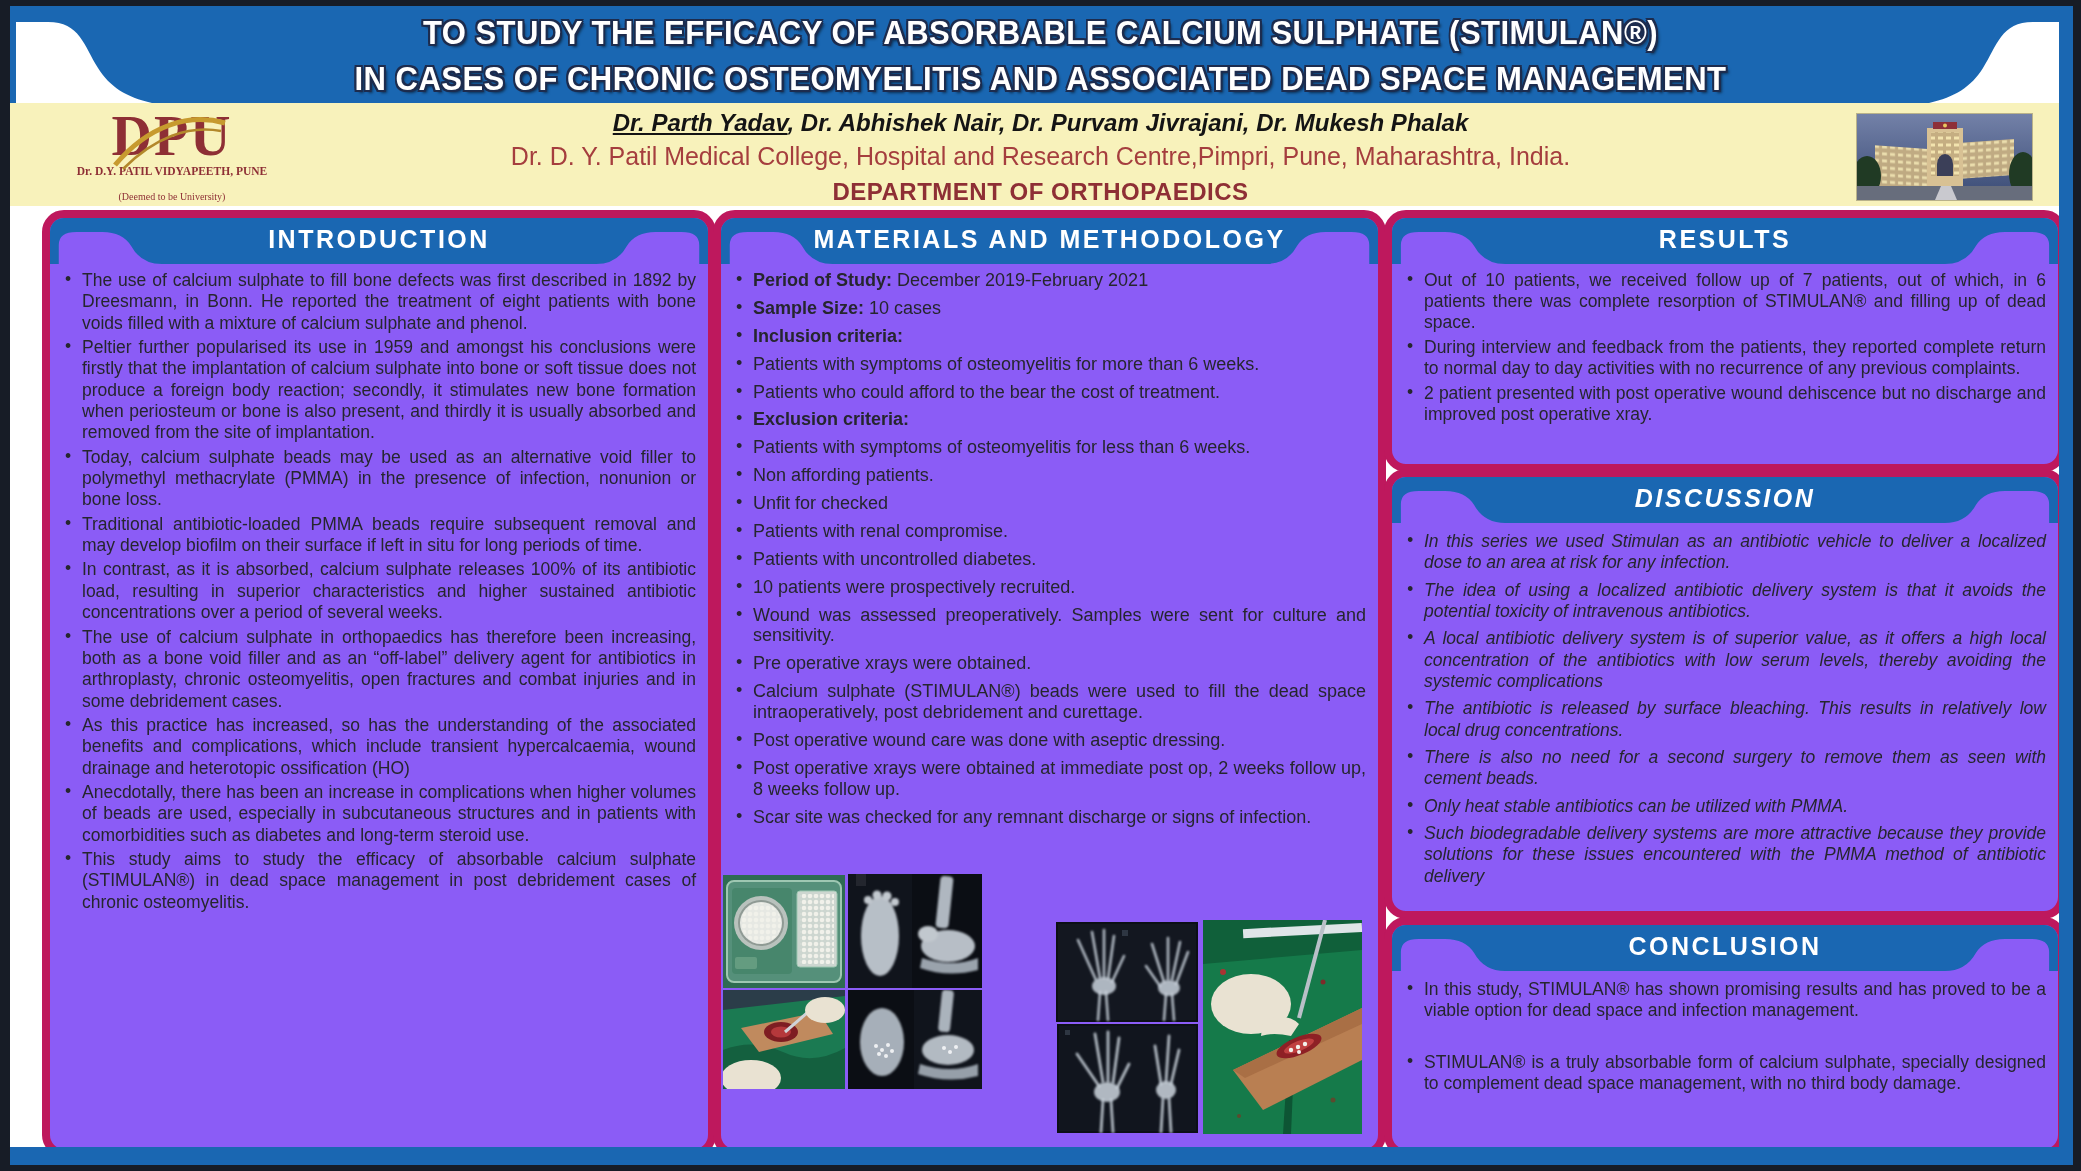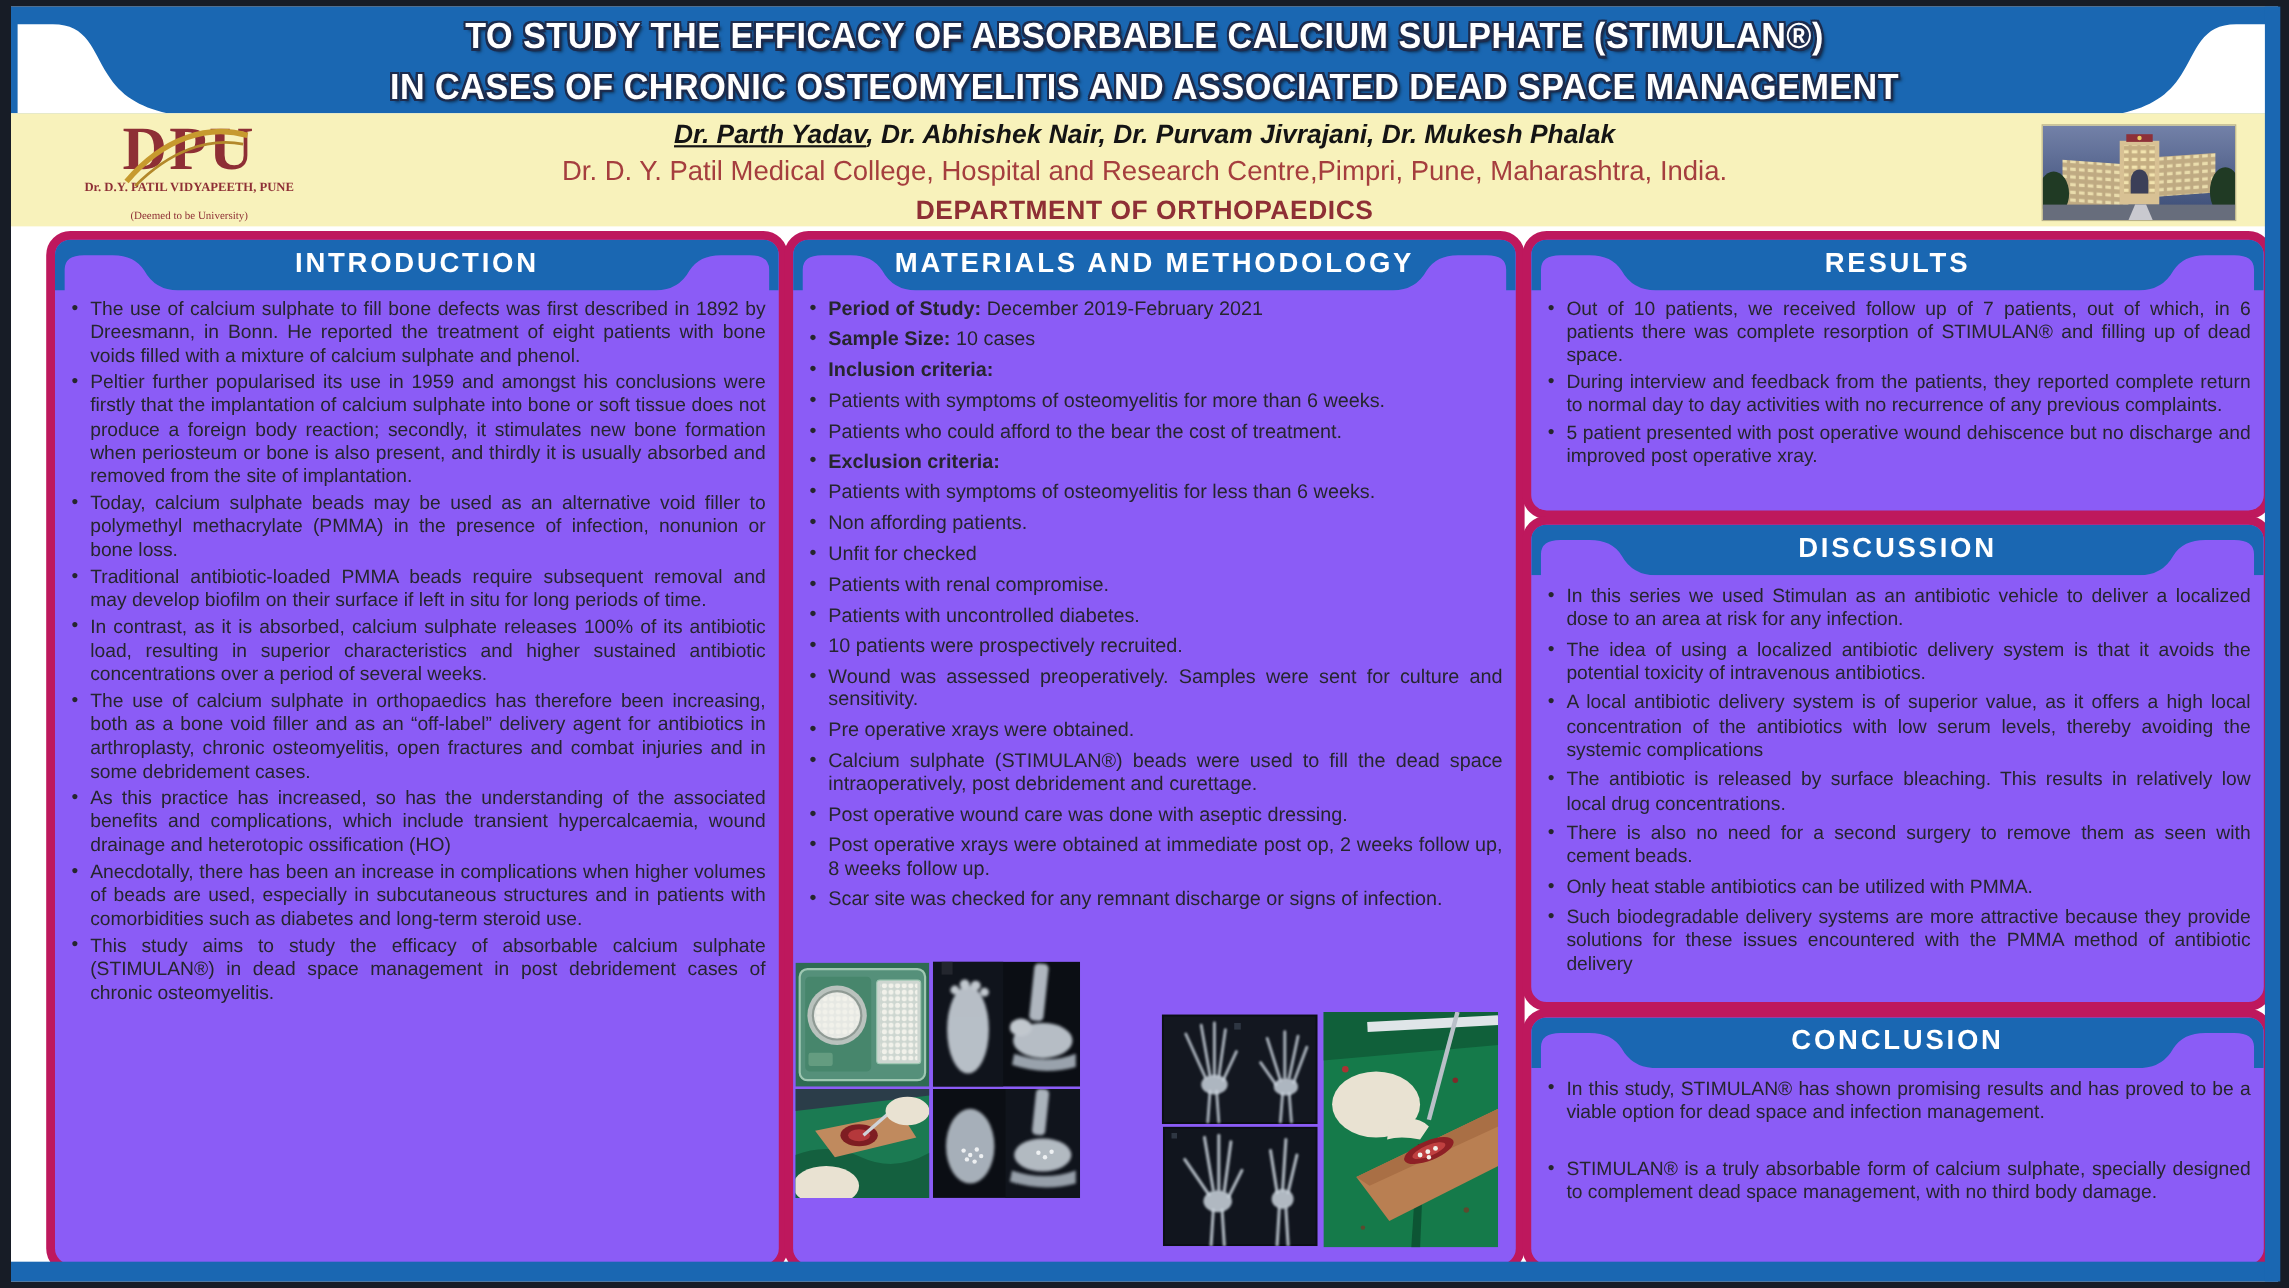--- a/index.html
+++ b/index.html
@@ -53,21 +53,21 @@
   #panel-intro .items{top:52px;padding:0 12px 0 8px;font-size:17.5px;line-height:1.22;}
 
   #panel-methods{left:703px;top:4px;width:657px;height:931px;}
   #panel-methods .items{top:52px;padding:0 12px 0 8px;font-size:18px;line-height:1.16;}
   #panel-methods .items li{margin-bottom:7px;}
 
   #panel-results{left:1374px;top:4px;width:666px;height:246px;}
   #panel-results .items{top:52px;padding:0 12px 0 8px;font-size:17.5px;line-height:1.2;}
   #panel-results .items li{margin-bottom:4px;}
 
-  #panel-discussion{left:1374px;top:263px;width:666px;height:434px;}
+  #panel-discussion{left:1374px;top:263px;width:666px;height:434px;font-style:italic;}
   #panel-discussion .items{top:54px;padding:0 12px 0 8px;font-size:17.5px;line-height:1.22;}
   #panel-discussion .items li{margin-bottom:6px;}
 
   #panel-conclusion{left:1374px;top:711px;width:666px;height:224px;}
   #panel-conclusion .items{top:54px;padding:0 12px 0 8px;font-size:17.5px;line-height:1.22;}
   #panel-conclusion .items li{margin-bottom:30px;}
 
   
   .fig{position:absolute;overflow:hidden;}
   .fig svg{display:block;width:100%;height:100%;}
@@ -373,21 +373,21 @@
           <svg viewBox="0 0 600 46" preserveAspectRatio="none">
             <path fill-rule="evenodd" fill="#1a67b2" d="M0 0 H600 V46 H0 Z
               M8 46 V27 Q8 14 24 14 H48 Q66 14 74 28 Q83 46 102 46 Z
               M592 46 V27 Q592 14 576 14 H552 Q534 14 526 28 Q517 46 498 46 Z"></path>
           </svg>
           <span class="phead-label">RESULTS</span>
         </div>
         <ul class="items">
             <li><span class="bb"></span><span>Out of 10 patients, we received follow up of 7 patients, out of which, in 6 patients there was complete resorption of STIMULAN® and filling up of dead space.</span></li>
             <li><span class="bb"></span><span>During interview and feedback from the patients, they reported complete return to normal day to day activities with no recurrence of any previous complaints.</span></li>
-            <li><span class="bb"></span><span>5 patient presented with post operative wound dehiscence but no discharge and improved post operative xray.</span></li>
+            <li><span class="bb"></span><span>2 patient presented with post operative wound dehiscence but no discharge and improved post operative xray.</span></li>
           </ul>
       </section>
 
       <section class="panel" id="panel-discussion">
         <div class="phead">
           <svg viewBox="0 0 600 46" preserveAspectRatio="none">
             <path fill-rule="evenodd" fill="#1a67b2" d="M0 0 H600 V46 H0 Z
               M8 46 V27 Q8 14 24 14 H48 Q66 14 74 28 Q83 46 102 46 Z
               M592 46 V27 Q592 14 576 14 H552 Q534 14 526 28 Q517 46 498 46 Z"></path>
           </svg>

